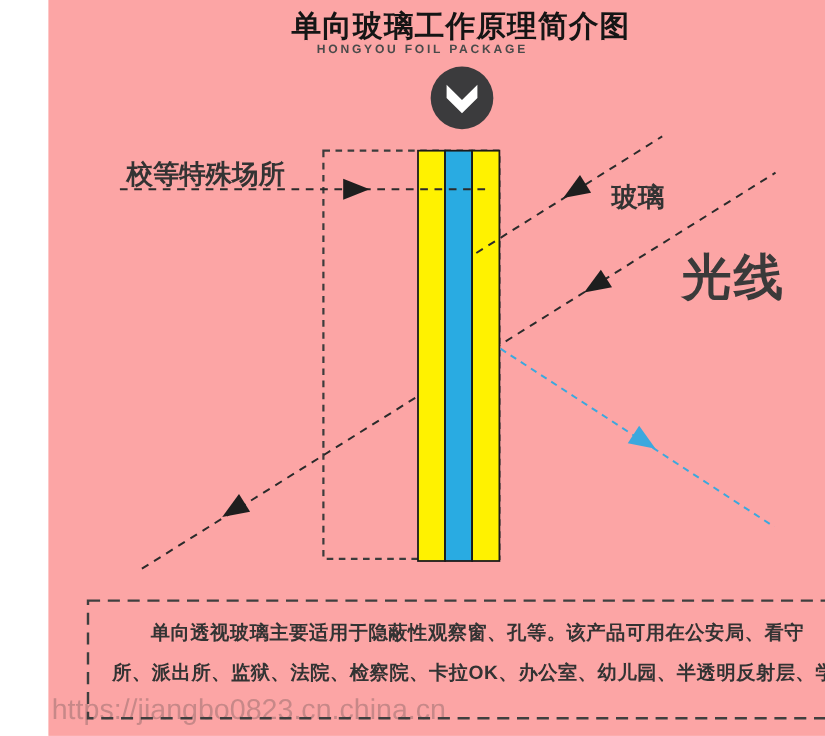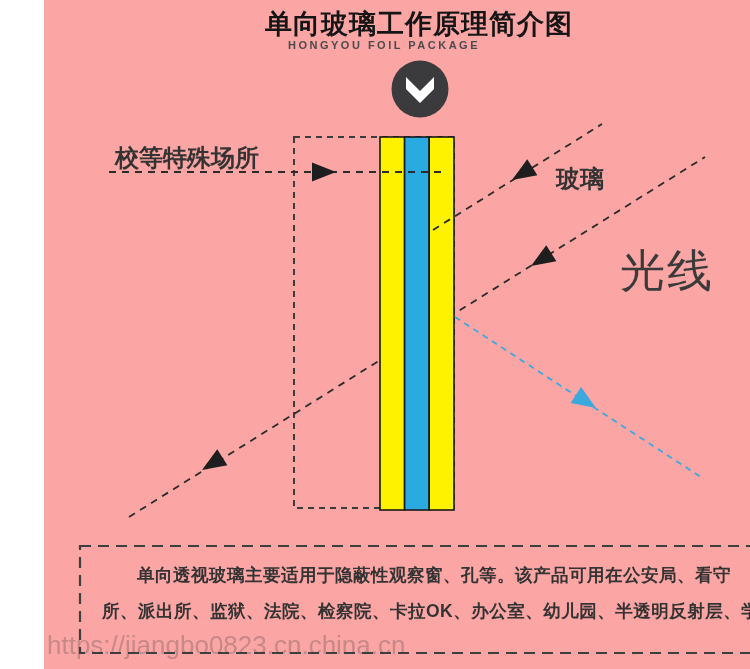--- a/index.html
+++ b/index.html
@@ -18,21 +18,21 @@
     letter-spacing:1px;
   }
   .hdr-sub{
     position:absolute;top:39px;left:0;width:680px;z-index:3;
     text-align:center;font-size:11px;font-weight:700;color:#4a4a4a;
     letter-spacing:2.5px;
   }
   .lbl{position:absolute;z-index:3;color:#333;white-space:nowrap;}
   .lbl-reflective{left:71px;top:142px;font-size:24px;font-weight:800;}
   .lbl-glass{left:512px;top:163px;font-size:24px;font-weight:800;font-family:Liberation Serif, serif;}
-  .lbl-light{left:576px;top:241px;font-size:45px;font-weight:400;color:#3a3a3a;letter-spacing:2px;text-align:right;}
+  .lbl-light{left:576px;top:222px;font-size:45px;font-weight:700;color:#3a3a3a;letter-spacing:2px;text-align:right;}
   .footer-text{
     position:absolute;left:36px;top:546px;width:678px;height:107px;z-index:4;
     box-sizing:border-box;padding:11px 22px 0 22px;
     font-size:17.5px;line-height:36px;color:#333;letter-spacing:0.5px;
   }
   .footer-line{white-space:nowrap;font-weight:bold;}
   .footer-line.first{text-indent:2em;}
   .wm{position:absolute;z-index:2;color:rgba(60,60,60,0.28);white-space:nowrap;font-weight:400;}
   .wm-company{left:5px;top:597px;font-size:26px;letter-spacing:1px;}
   .wm-url{left:3px;top:630px;font-size:26px;}

